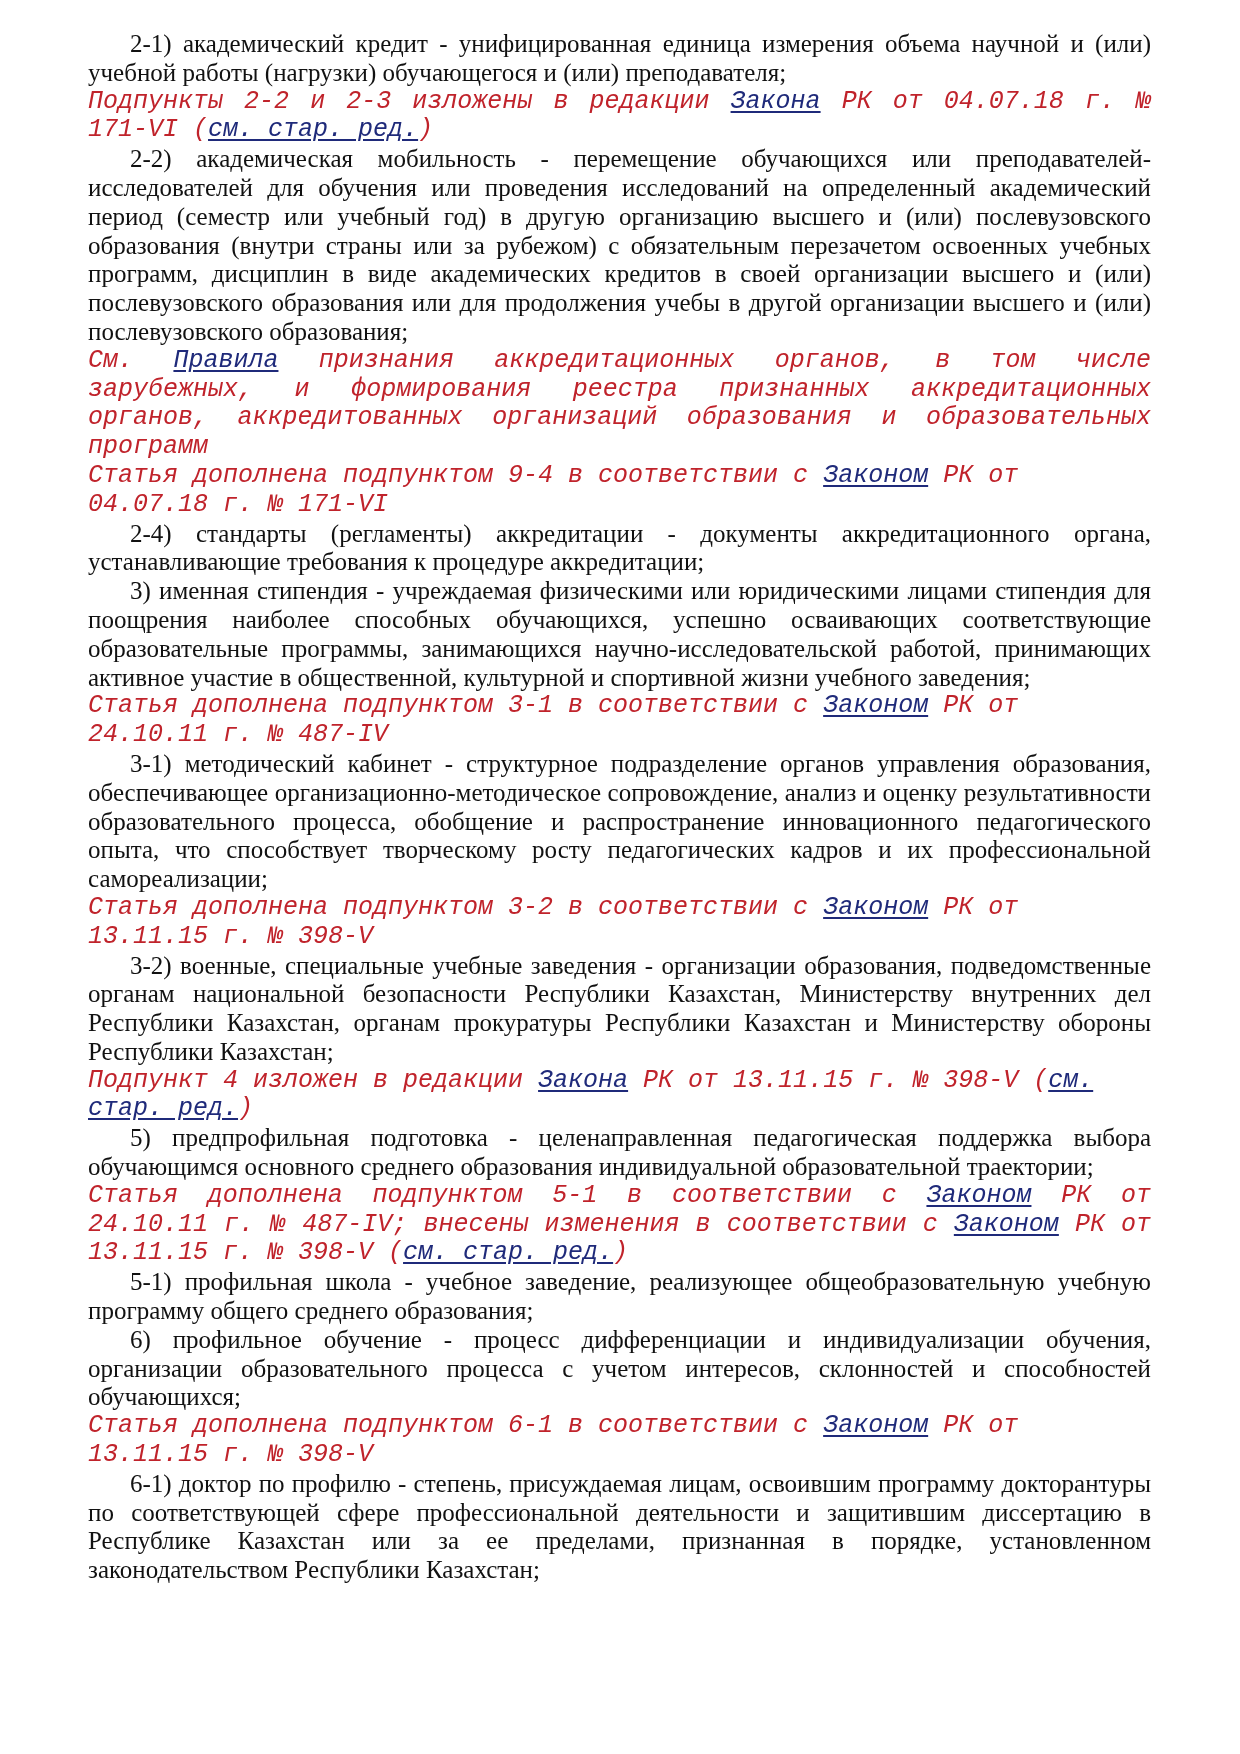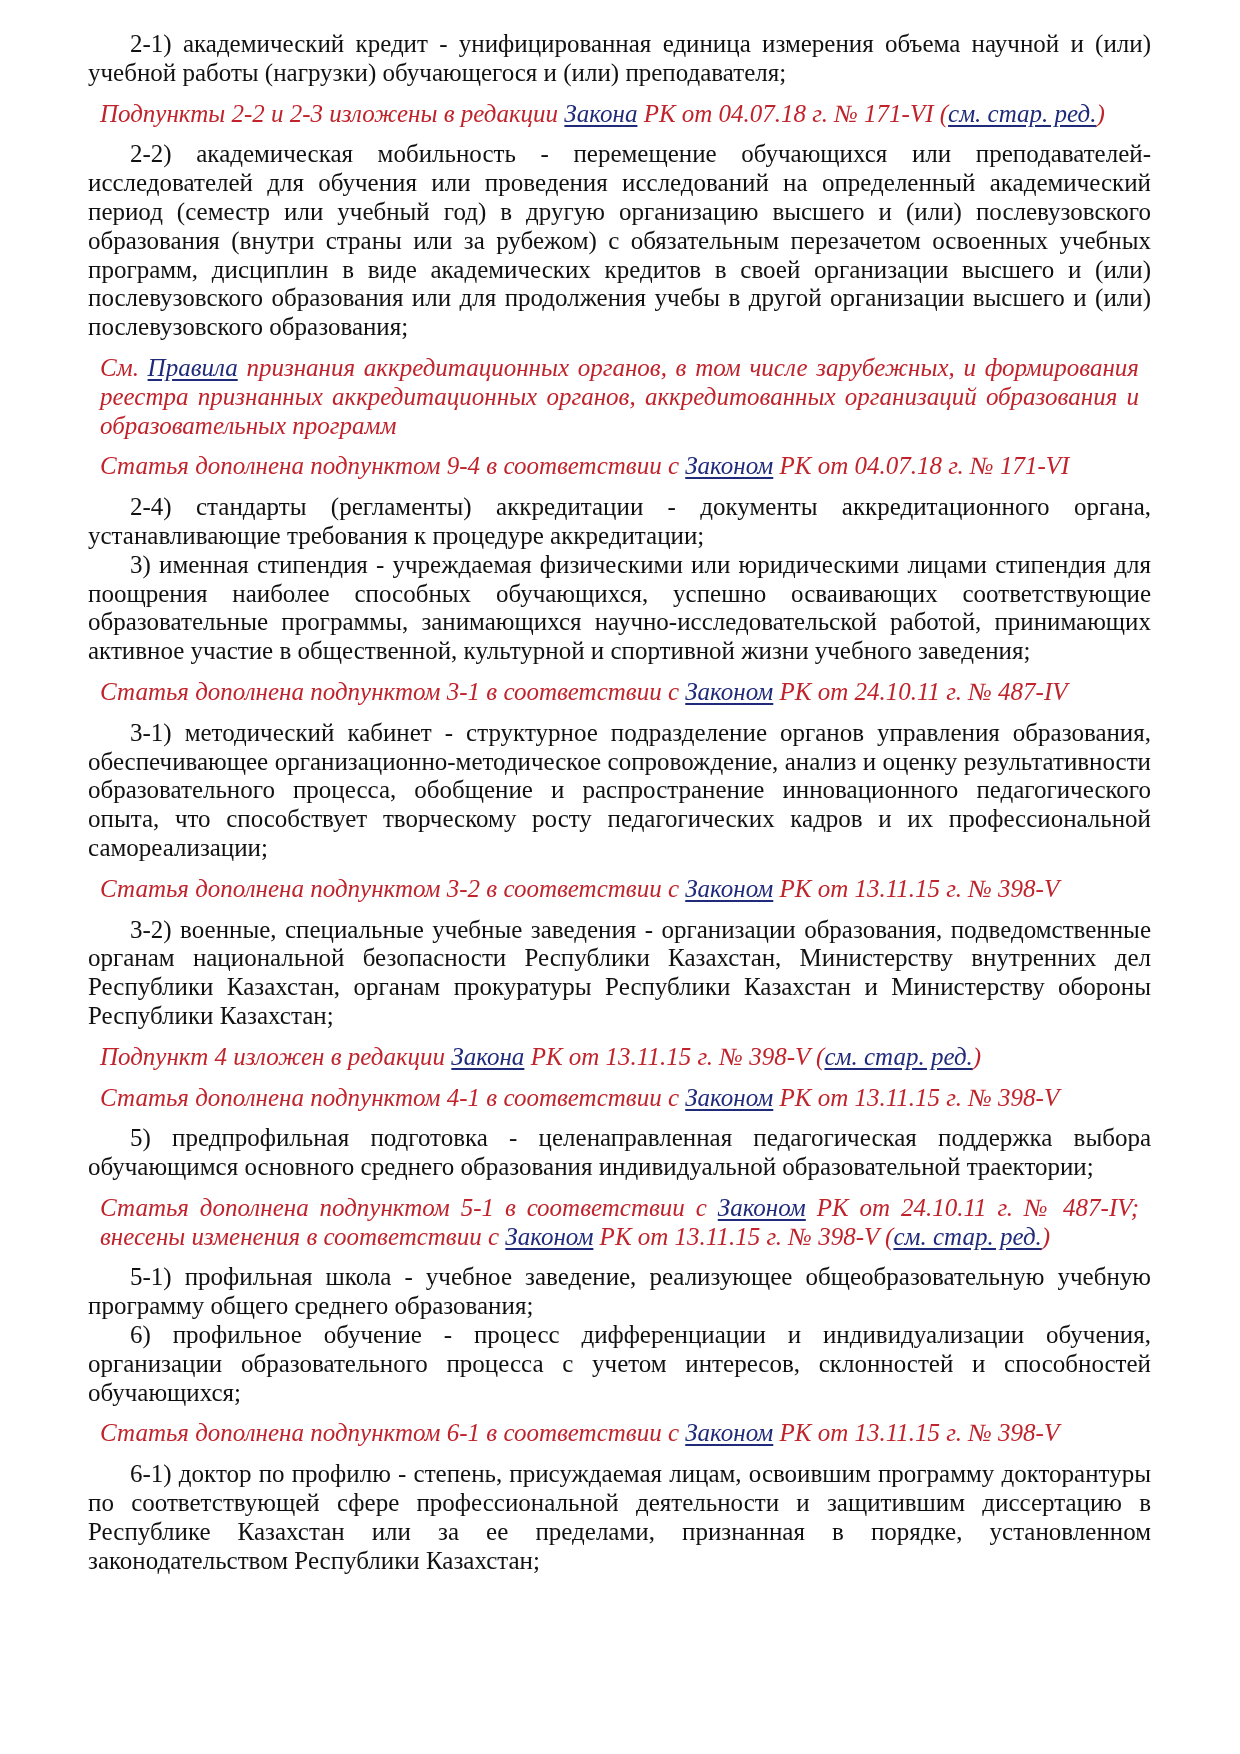--- a/index.html
+++ b/index.html
@@ -23,25 +23,26 @@
     line-height: 28.8px;
     color: #111111;
   }
   .para {
     margin: 0;
     text-align: justify;
     text-indent: 42px;
     hyphens: none;
   }
   .note {
-    margin: 12px;
+    margin: 0;
     text-align: justify;
     text-indent: 0;
     font-style: italic;
     color: #c0232b;
+    font-family: Liberation Mono, monospace;
   }
   .note.left { text-align: left; }
   .note a {
     color: #1f2a7a;
     text-decoration: underline;
     text-underline-offset: 3px;
   }
 </style>
 </head>
 <body>
@@ -67,21 +68,20 @@
 
   <p class="para">3-1) методический кабинет - структурное подразделение органов управления образования, обеспечивающее организационно-методическое сопровождение, анализ и оценку результативности образовательного процесса, обобщение и распространение инновационного педагогического опыта, что способствует творческому росту педагогических кадров и их профессиональной самореализации;</p>
 
   <p class="note left"><span>Статья дополнена подпунктом 3-2 в соответствии с </span><a>Законом</a><span> РК от 13.11.15 г. № 398-V</span></p>
 
   <p class="para">3-2) военные, специальные учебные заведения - организации образования, подведомственные органам национальной безопасности Республики Казахстан, Министерству внутренних дел Республики Казахстан, органам прокуратуры Республики Казахстан и Министерству обороны Республики Казахстан;</p>
 
   <p class="note left"><span>Подпункт 4 изложен в редакции </span><a>Закона</a><span> РК от 13.11.15 г. № 398-V (</span><a>см. стар. ред.</a><span>)</span></p>
 
 
-  <p class="note left"><span>Статья дополнена подпунктом 4-1 в соответствии с </span><a>Законом</a><span> РК от 13.11.15 г. № 398-V</span></p>
 
 
   <p class="para">5) предпрофильная подготовка - целенаправленная педагогическая поддержка выбора обучающимся основного среднего образования индивидуальной образовательной траектории;</p>
 
   <p class="note"><span>Статья дополнена подпунктом 5-1 в соответствии с </span><a>Законом</a><span> РК от 24.10.11 г. № 487-IV; внесены изменения в соответствии с </span><a>Законом</a><span> РК от 13.11.15 г. № 398-V (</span><a>см. стар. ред.</a><span>)</span></p>
 
   <p class="para">5-1) профильная школа - учебное заведение, реализующее общеобразовательную учебную программу общего среднего образования;</p>
 
   <p class="para">6) профильное обучение - процесс дифференциации и индивидуализации обучения, организации образовательного процесса с учетом интересов, склонностей и способностей обучающихся;</p>
 

